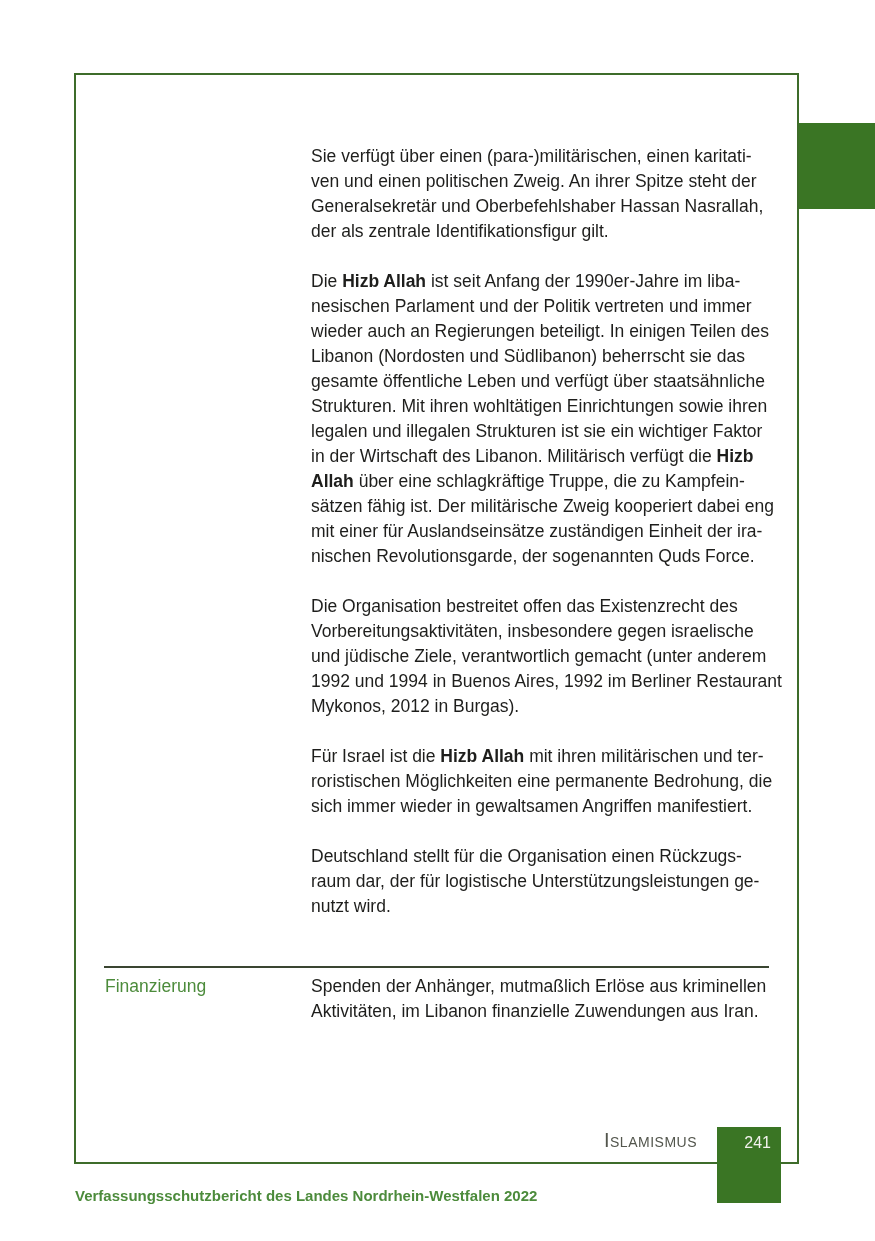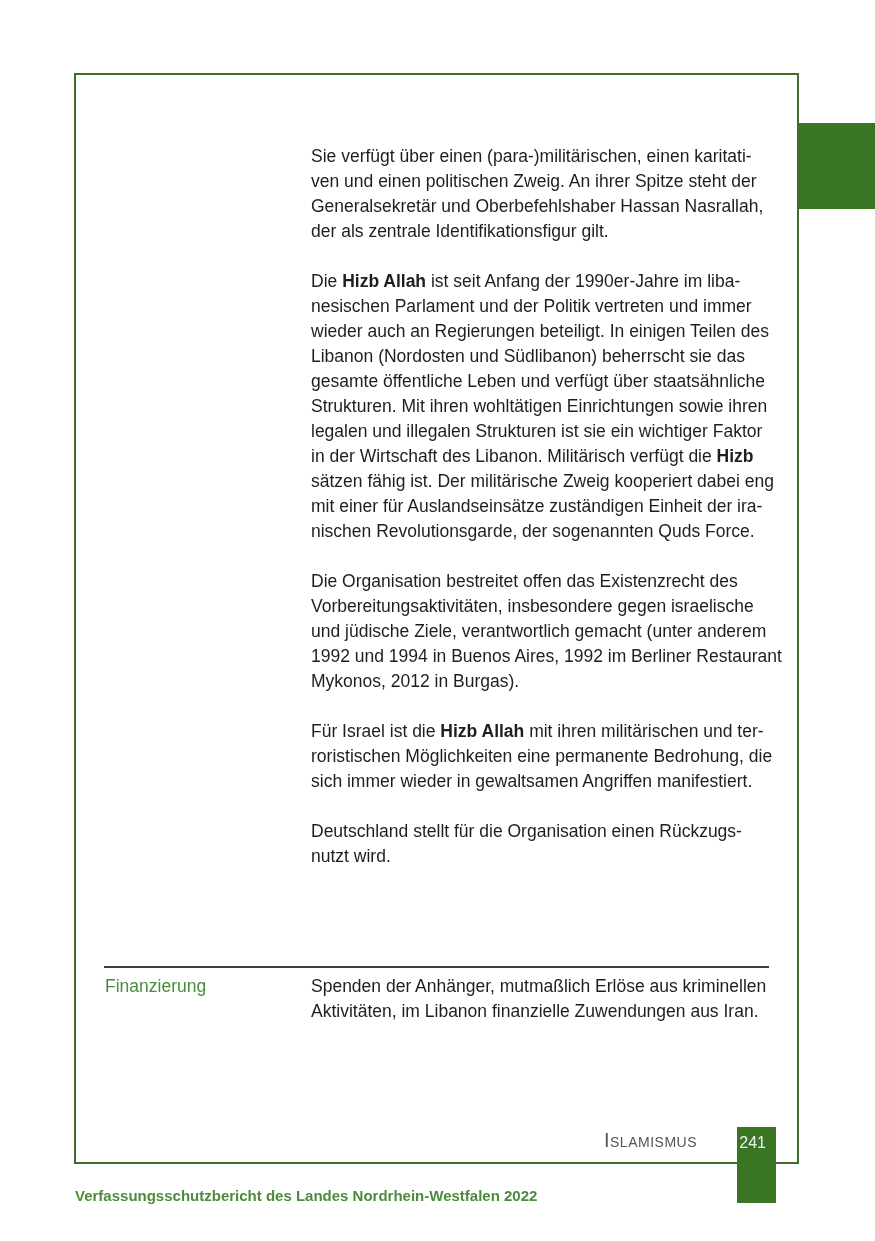--- a/index.html
+++ b/index.html
@@ -49,22 +49,22 @@
   
   .footer-chapter{
     position:absolute;top:1132px;left:450px;width:247px;
     text-align:right;
     color:#53564d;
     font-size:20px;line-height:17px;
     font-variant:small-caps;
     letter-spacing:0.5px;
   }
   .page-number-box{
-    position:absolute;left:737px;top:1127px;
-    width:39px;height:76px;
+    position:absolute;left:717px;top:1127px;
+    width:64px;height:76px;
     background:#3a7524;
     box-sizing:border-box;
     padding:7px 10px 0 0;
     text-align:right;
     color:#f1f1ec;
     font-size:16px;line-height:18px;
   }
   
   .report-title{
     position:absolute;left:75px;top:1187px;
@@ -90,38 +90,40 @@
       </div>
       <div class="para">
         <div class="tline">Die <b>Hizb Allah</b> ist seit Anfang der 1990er-Jahre im liba-</div>
         <div class="tline">nesischen Parlament und der Politik vertreten und immer</div>
         <div class="tline">wieder auch an Regierungen beteiligt. In einigen Teilen des</div>
         <div class="tline">Libanon (Nordosten und Südlibanon) beherrscht sie das</div>
         <div class="tline">gesamte öffentliche Leben und verfügt über staatsähnliche</div>
         <div class="tline">Strukturen. Mit ihren wohltätigen Einrichtungen sowie ihren</div>
         <div class="tline">legalen und illegalen Strukturen ist sie ein wichtiger Faktor</div>
         <div class="tline">in der Wirtschaft des Libanon. Militärisch verfügt die <b>Hizb</b></div>
+        <div class="tline"><b>Allah</b> über eine schlagkräftige Truppe, die zu Kampfein-</div>
         <div class="tline">sätzen fähig ist. Der militärische Zweig kooperiert dabei eng</div>
         <div class="tline">mit einer für Auslandseinsätze zuständigen Einheit der ira-</div>
         <div class="tline">nischen Revolutionsgarde, der sogenannten Quds Force.</div>
       </div>
       <div class="para">
         <div class="tline">Die Organisation bestreitet offen das Existenzrecht des</div>
         <div class="tline">Vorbereitungsaktivitäten, insbesondere gegen israelische</div>
         <div class="tline">und jüdische Ziele, verantwortlich gemacht (unter anderem</div>
         <div class="tline">1992 und 1994 in Buenos Aires, 1992 im Berliner Restaurant</div>
         <div class="tline">Mykonos, 2012 in Burgas).</div>
       </div>
       <div class="para">
         <div class="tline">Für Israel ist die <b>Hizb Allah</b> mit ihren militärischen und ter-</div>
         <div class="tline">roristischen Möglichkeiten eine permanente Bedrohung, die</div>
         <div class="tline">sich immer wieder in gewaltsamen Angriffen manifestiert.</div>
       </div>
       <div class="para">
         <div class="tline">Deutschland stellt für die Organisation einen Rückzugs-</div>
+        <div class="tline">raum dar, der für logistische Unterstützungsleistungen ge-</div>
         <div class="tline">nutzt wird.</div>
       </div>
     </div>
 
   <div class="fin-rule"></div>
 
   <div class="fin-label">Finanzierung</div>
 
   <div class="fin-text">
       <div class="tline">Spenden der Anhänger, mutmaßlich Erlöse aus kriminellen</div>

